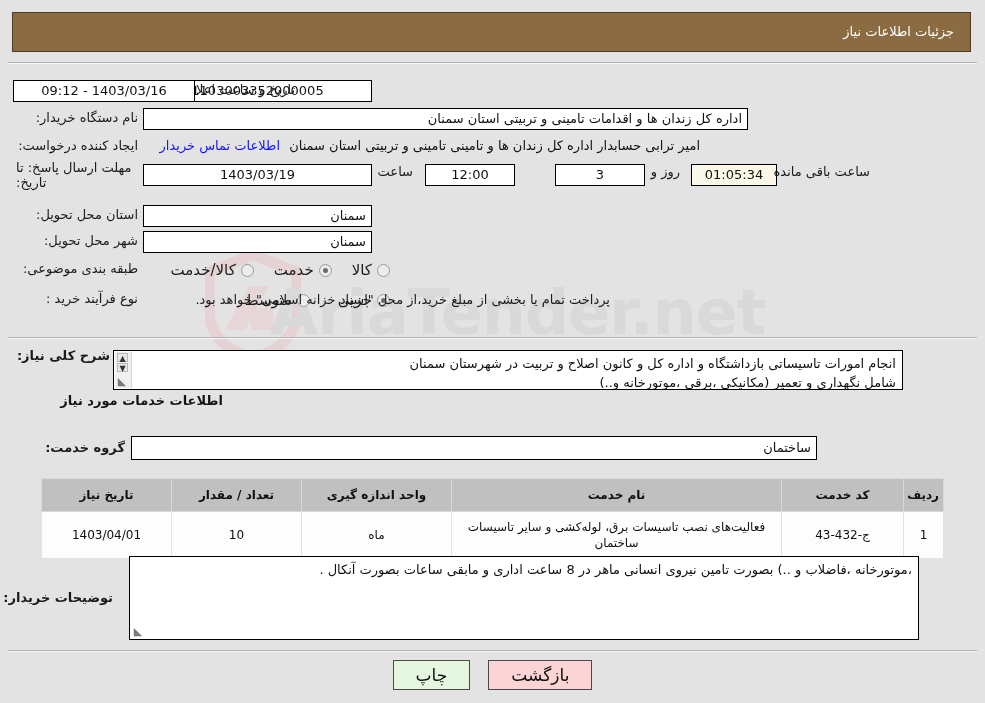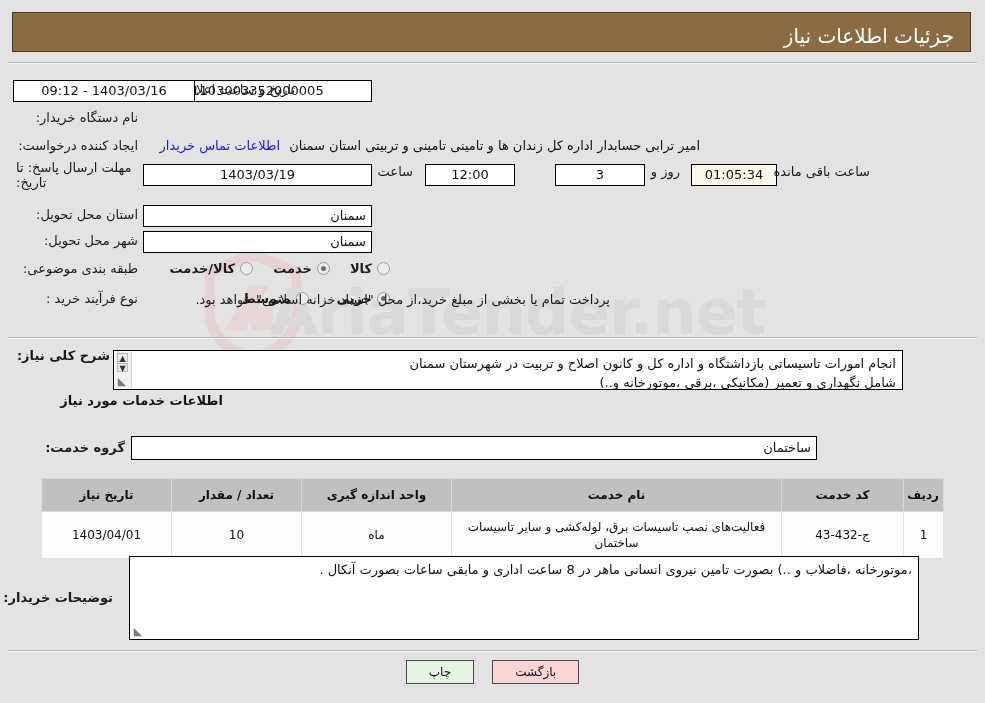--- a/index.html
+++ b/index.html
@@ -58,21 +58,21 @@
     background: #8b6b42;
     border: 1px solid #4c3a22;
     box-sizing: border-box;
     z-index: 2;
   }
   .titlebar span {
     position: absolute;
     right: 16px;
     top: 11px;
     color: #ffffff;
-    font-size: 20px;
+    font-size: 13px;
   }
 
   .divider {
     position: absolute;
     left: 8px;
     width: 969px;
     border-top: 1px solid #b4b4b4;
     border-bottom: 1px solid #f4f4f4;
     height: 0;
     z-index: 1;
@@ -130,21 +130,21 @@
     margin: 0 5px;
   }
   .radio.on::after {
     content: "";
     position: absolute;
     left: 3px; top: 3px;
     width: 5px; height: 5px;
     border-radius: 50%;
     background: #6d6d6d;
   }
-  .radio-lbl { font-size: 13px; color: #1b1b1b; margin-left: 2px; font-weight: bold; }
+  .radio-lbl { font-size: 15px; color: #1b1b1b; margin-left: 2px; }
   .radio-grp { display: flex; align-items: center; }
 
   
   .ta {
     position: relative;
     background: #ffffff;
     border: 1px solid #000000;
     box-sizing: border-box;
     font-size: 13px;
     color: #111;
@@ -238,21 +238,21 @@
     position: absolute;
     left: 0; right: 0;
     top: 660px;
     display: flex;
     justify-content: center;
     gap: 18px;
     z-index: 3;
   }
   .btn {
     border: 1px solid #4a4a4a;
-    font-size: 12px;
+    font-size: 17px;
     padding: 4px 22px;
     cursor: pointer;
     color: #111;
   }
   .btn-print { background: #e4f6e0; }
   .btn-back  { background: #fbd5d5; }
 </style>
 </head>
 <body>
 
@@ -281,20 +281,23 @@
   </div>
   <div class="row" style="right:690px; top:82px;">
     <div class="lbl">تاریخ و ساعت اعلان عمومی:</div>
   </div>
   <div class="row" style="right:790px; top:80px;">
     <div class="fld" style="width:182px;">1403/03/16 - 09:12</div>
   </div>
 
   <div class="row" style="right:847px; top:110px;">
     <div class="lbl">نام دستگاه خریدار:</div>
+  </div>
+  <div class="row" style="right:237px; top:108px;">
+    <div class="fld rt" style="width:605px;">اداره کل زندان ها و اقدامات تامینی و تربیتی استان سمنان</div>
   </div>
 
   <div class="row" style="right:847px; top:138px;">
     <div class="lbl">ایجاد کننده درخواست:</div>
   </div>
   <div class="row" style="right:280px; top:136px;">
     <div class="fld rt" style="width:562px; border:none; background:transparent; text-align:right;">امیر ترابی حسابدار اداره کل زندان ها و تامینی تامینی و تربیتی استان سمنان</div>
   </div>
   <div class="row" style="right:705px; top:138px;">
     <div class="link">اطلاعات تماس خریدار</div>

